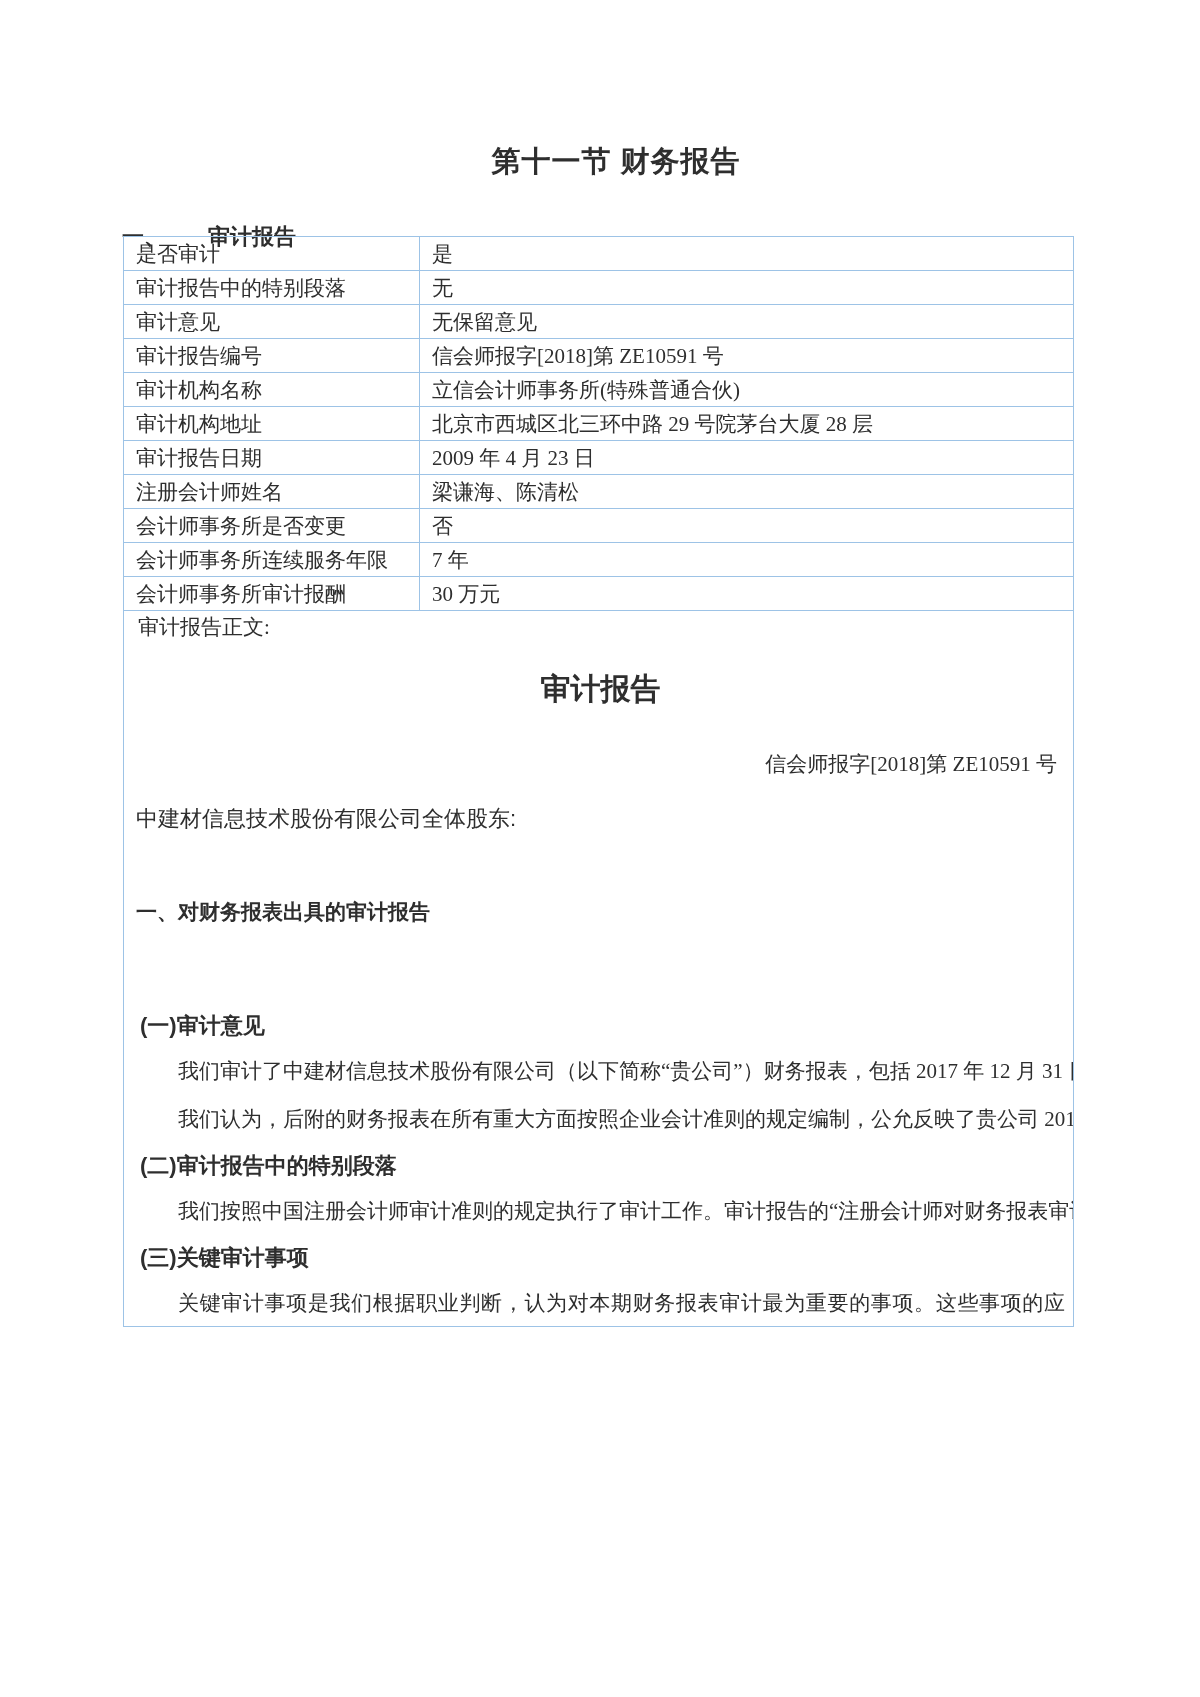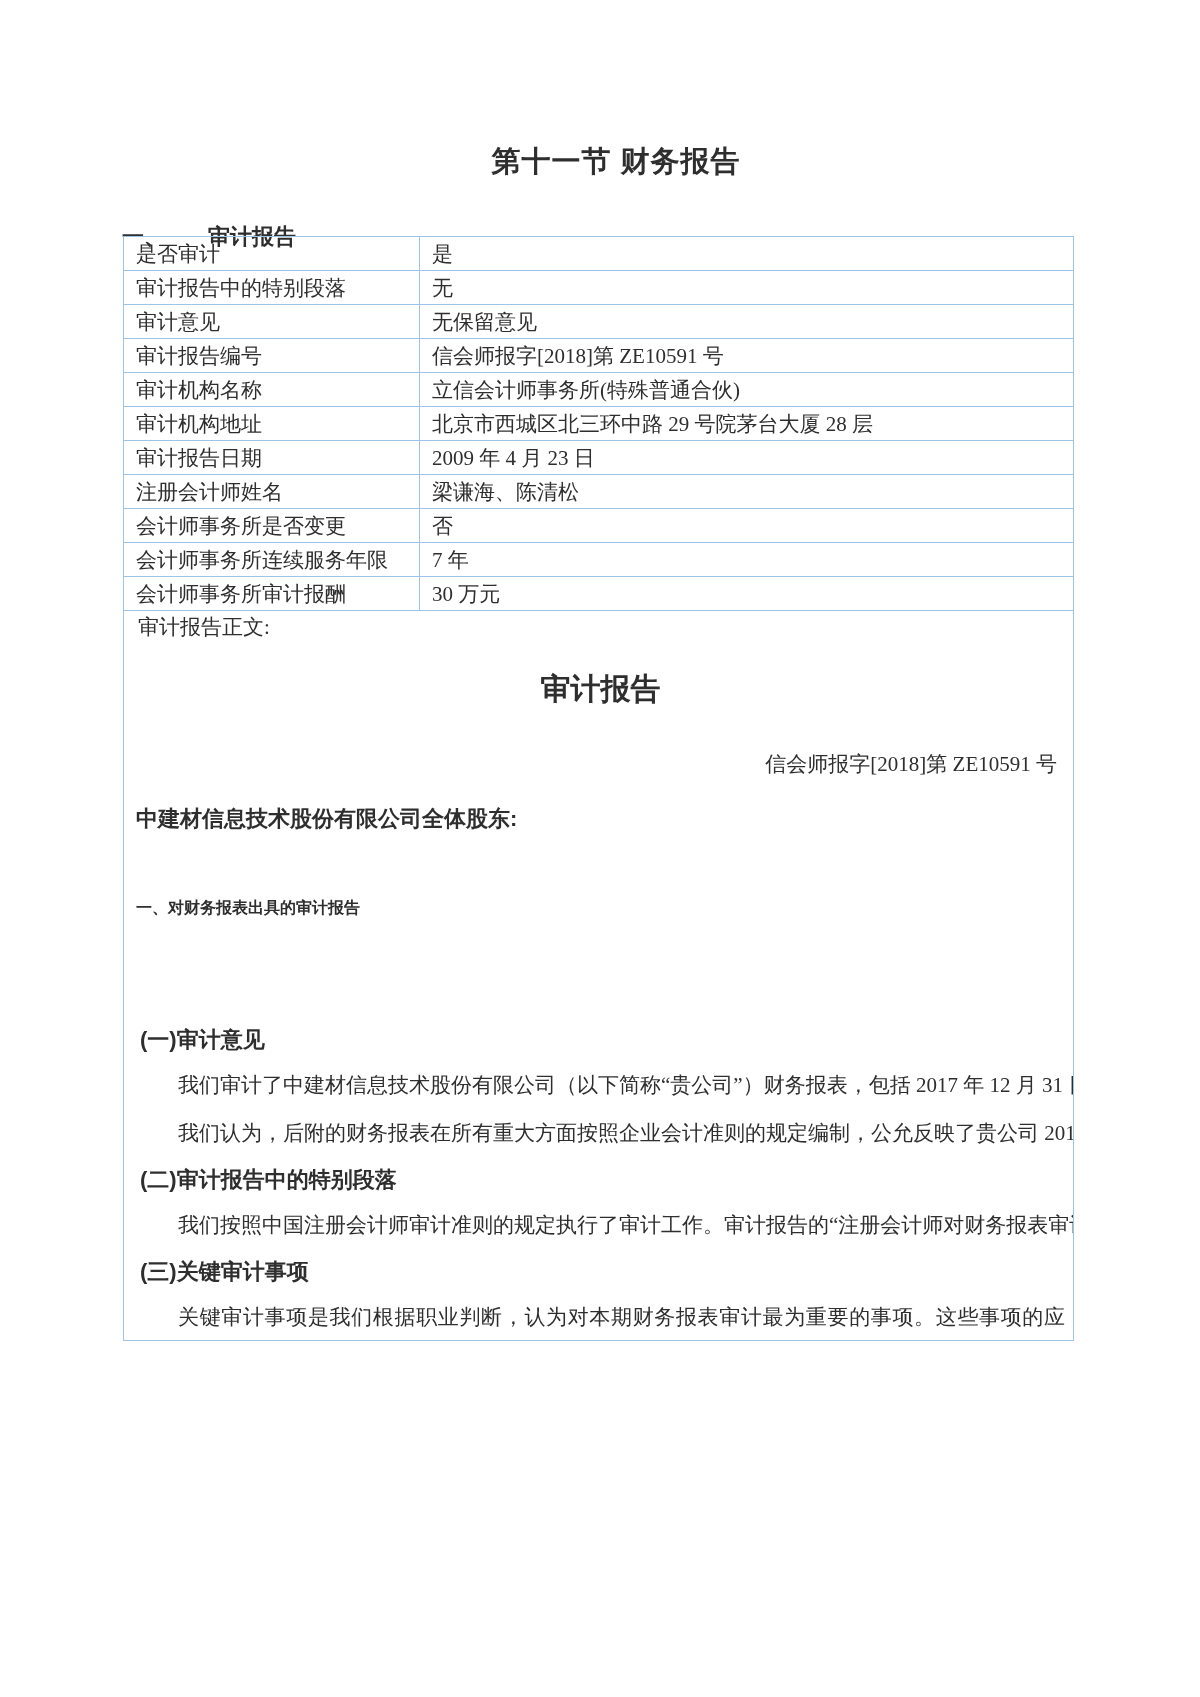--- a/index.html
+++ b/index.html
@@ -52,34 +52,34 @@
   .body-label { font-size: 21px; margin: 2px 0 0 2px; }
   .report-title {
     text-align: center;
     font-family: "Liberation Sans", "DejaVu Sans", sans-serif;
     font-weight: bold; font-size: 30px;
     margin-top: 28px;
   }
   .ref-no { text-align: right; font-size: 21px; margin-top: 40px; padding-right: 8px; }
   .addressee {
     font-family: "Liberation Sans", "DejaVu Sans", sans-serif;
-    font-weight: bold; font-size: 22px;
+    font-weight: normal; font-size: 22px;
     margin-top: 26px;
   }
   .h-sec {
     font-family: "Liberation Sans", "DejaVu Sans", sans-serif;
-    font-weight: bold; font-size: 16px;
+    font-weight: bold; font-size: 21px;
     margin-top: 64px;
   }
   .h-sub {
     font-family: "Liberation Sans", "DejaVu Sans", sans-serif;
     font-weight: bold; font-size: 22px;
     margin: 4px 0 0 4px; line-height: 40px;
   }
-  .h-sub.first { margin-top: 101px; }
+  .h-sub.first { margin-top: 80px; }
   p.body-para {
     margin: 2px 0 0 0;
     font-size: 21px;
     line-height: 46px;
     text-align: justify;
     text-indent: 2em;
   }
   p.body-para.cutoff { text-align-last: justify; }
 </style>
 </head>

